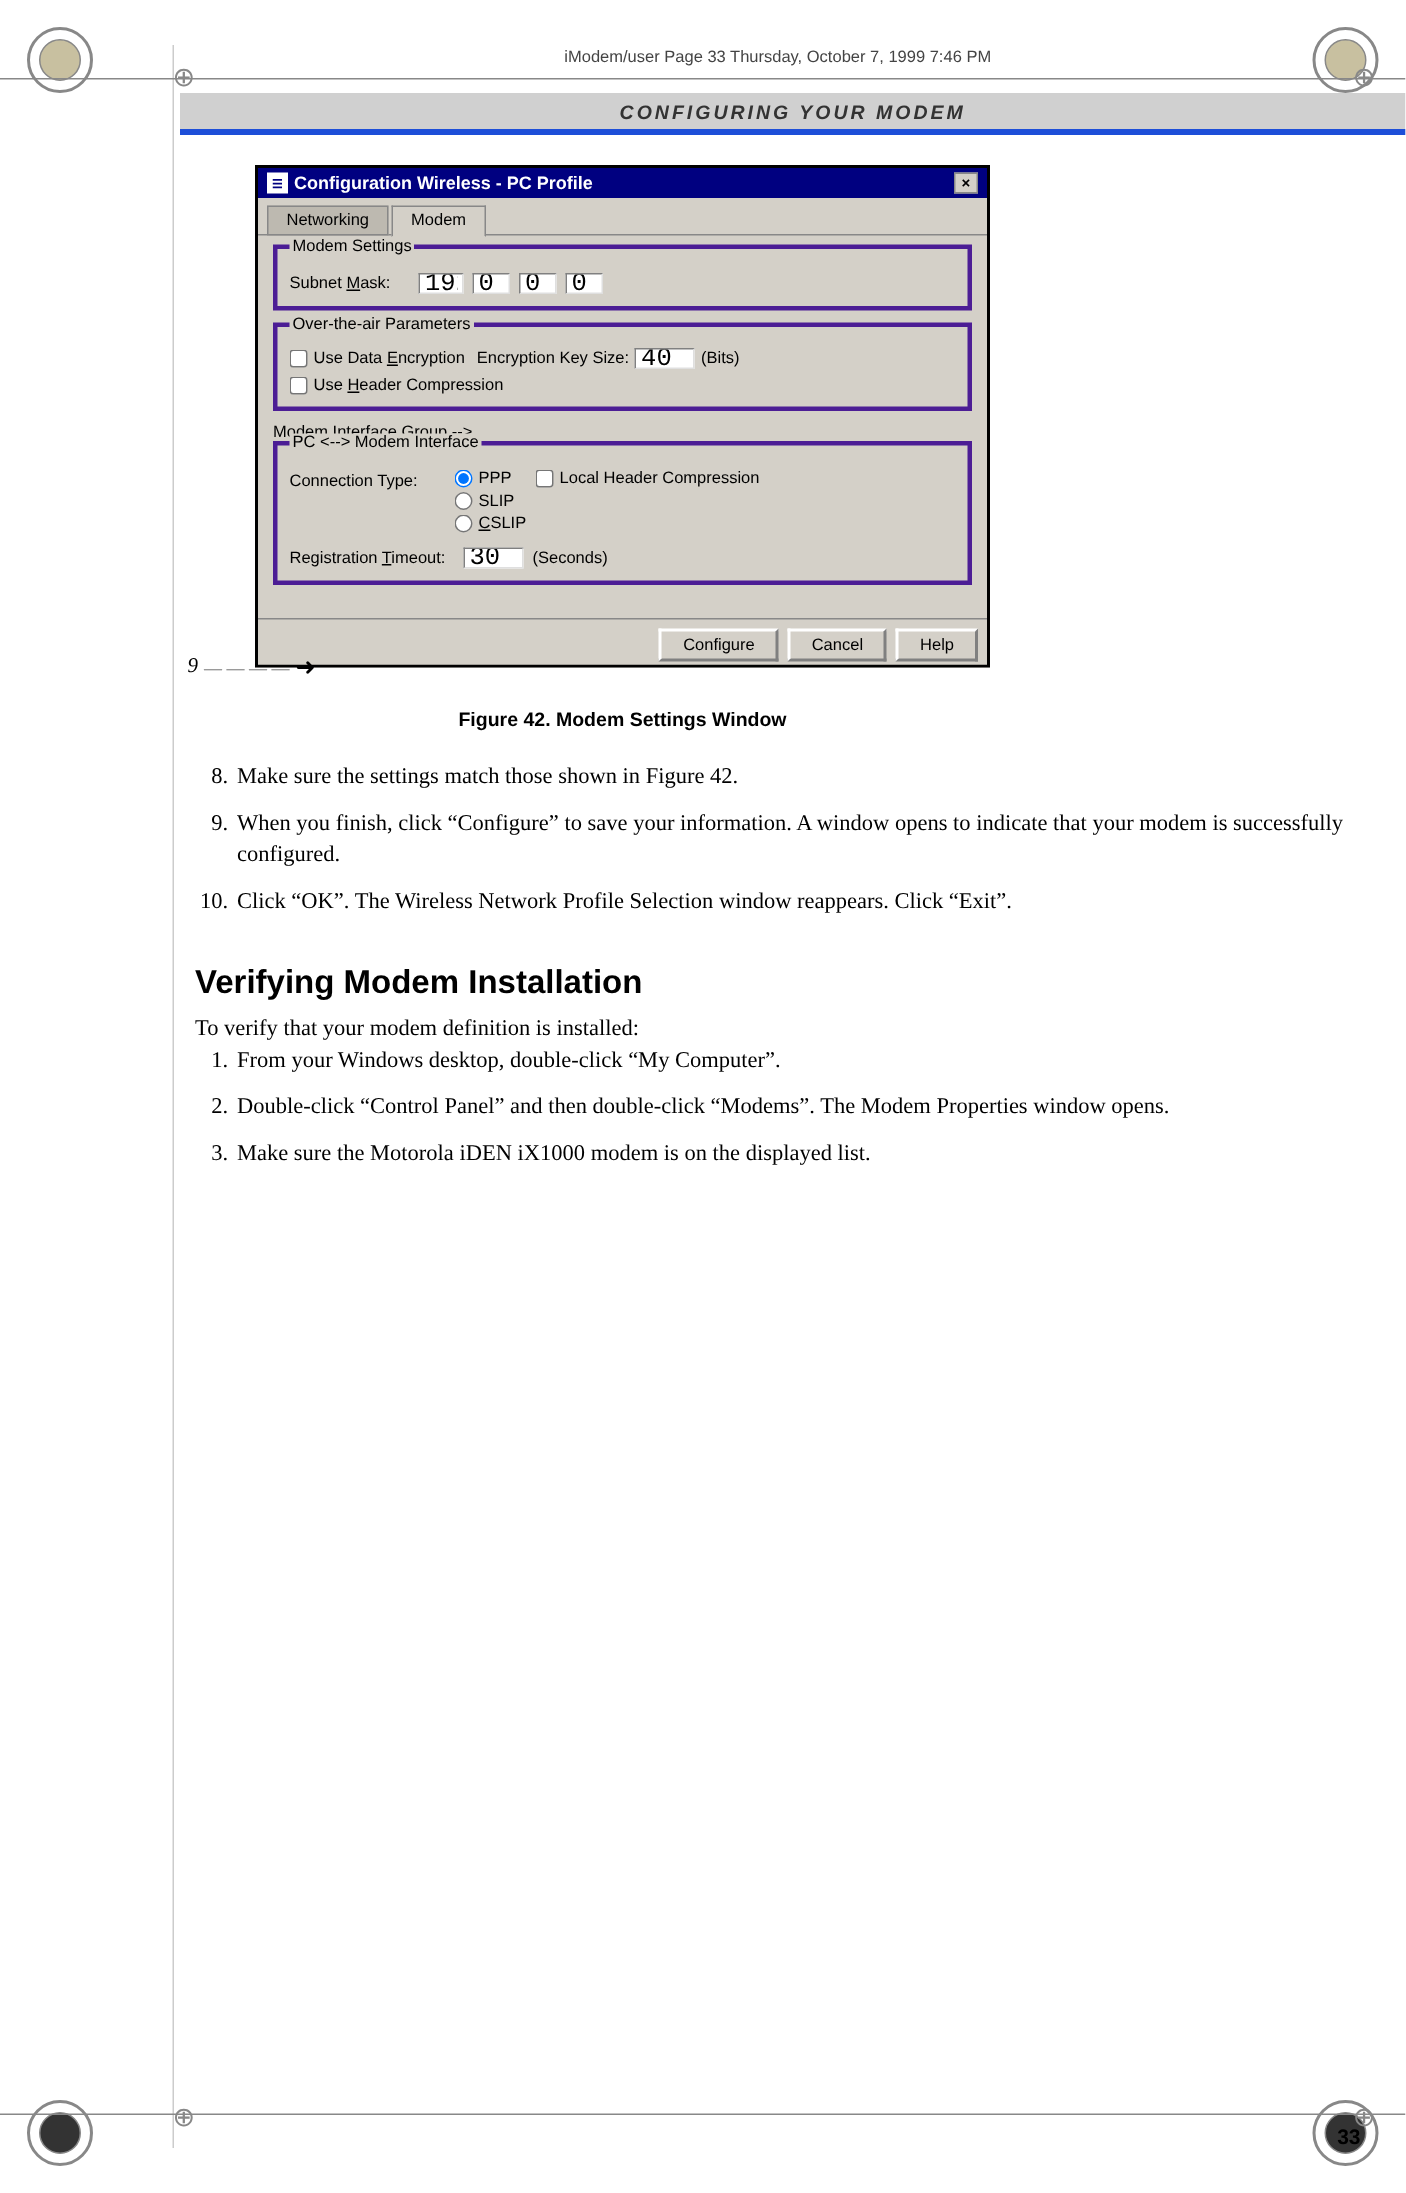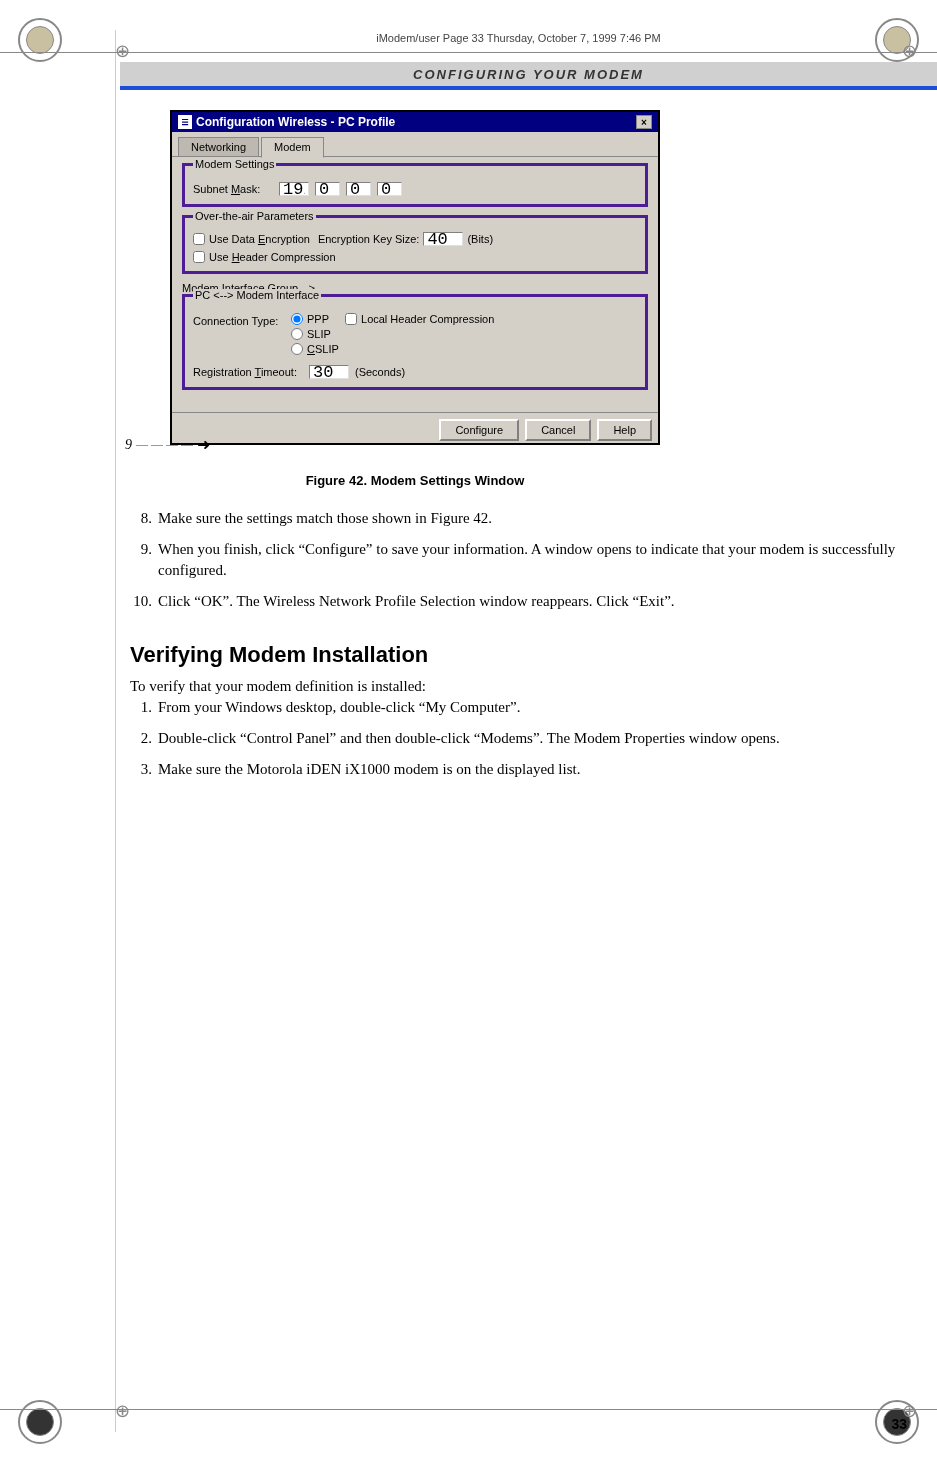--- a/index.html
+++ b/index.html
@@ -296,21 +296,21 @@
       right: 0;
       height: 1px;
       background: #888;
     }
 
     
     .connection-type-area {
       display: flex;
       align-items: flex-start;
       margin-top: 6px;
-      gap: 8px;
+      gap: 20px;
     }
     .connection-label {
       font-size: 11px;
       padding-top: 2px;
       min-width: 90px;
     }
     .radio-group {
       display: flex;
       flex-direction: column;
       gap: 3px;

